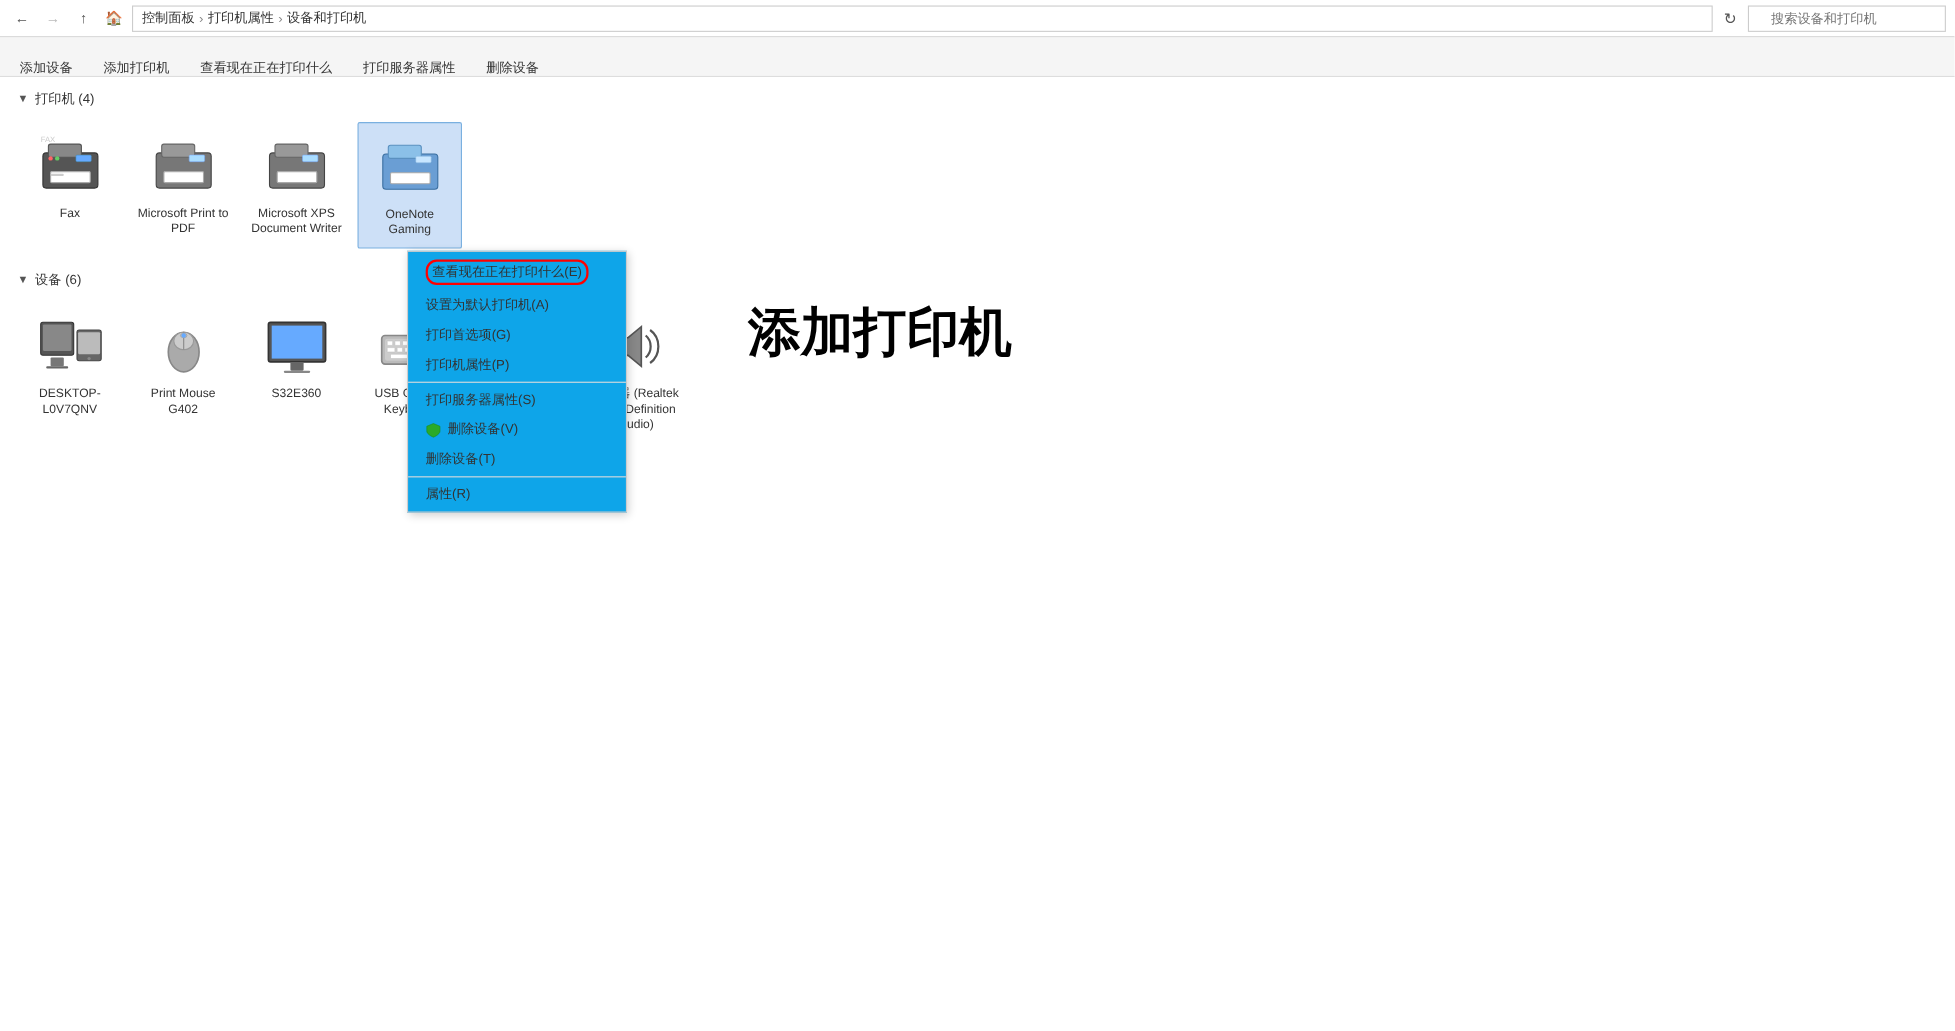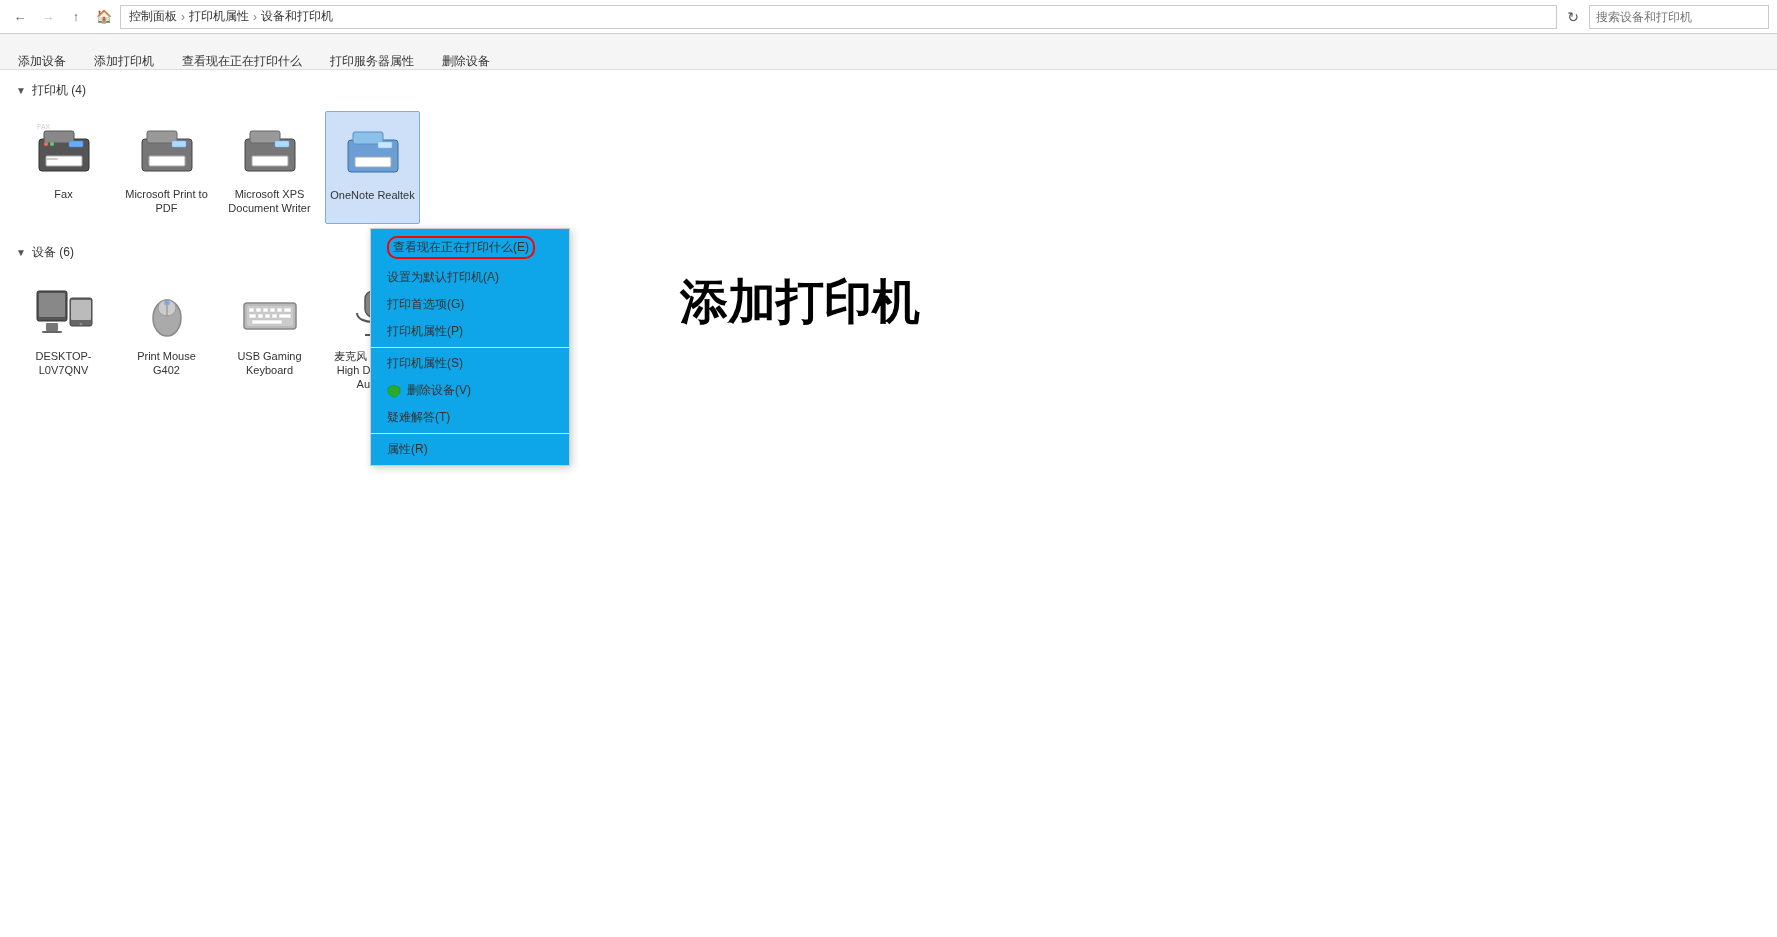--- a/index.html
+++ b/index.html
@@ -49,21 +49,21 @@
     .address-crumb {
       display: inline-flex;
       align-items: center;
       gap: 2px;
     }
     .crumb-sep { color: #888; margin: 0 2px; }
     .search-box {
       width: 180px;
       height: 24px;
       border: 1px solid #ccc;
-      padding: 0 6px;
+      padding: 0 20px;
       font-size: 12px;
     }
     .refresh-btn {
       width: 24px;
       height: 24px;
       border: none;
       background: transparent;
       cursor: pointer;
       font-size: 14px;
       color: #555;
@@ -284,53 +284,53 @@
 
     <div class="device-item selected">
       <div class="device-icon">
         <svg class="printer-svg" viewBox="0 0 60 60" fill="none" xmlns="http://www.w3.org/2000/svg">
           <rect x="5" y="18" width="50" height="32" rx="3" fill="#6a9ed4" stroke="#3a6ea0" stroke-width="1"></rect>
           <rect x="10" y="10" width="30" height="12" rx="2" fill="#8bc0e8" stroke="#5a90c0" stroke-width="1"></rect>
           <rect x="12" y="35" width="36" height="10" rx="1" fill="#fff" stroke="#aaa" stroke-width="1"></rect>
           <rect x="35" y="20" width="14" height="6" rx="1" fill="#c8e6ff" stroke="#8ab8e0" stroke-width="0.5"></rect>
         </svg>
       </div>
-      <div class="device-label">OneNote Realtek</div>
+      <div class="device-label">OneNote Gaming</div>
     </div>
 
   </div>
 
   <div class="context-menu">
 
     <div class="context-menu-item has-highlight-ring">
       <span class="highlight-ring">查看现在正在打印什么(E)</span>
     </div>
     <div class="context-menu-item">
       <span>设置为默认打印机(A)</span>
     </div>
     <div class="context-menu-item">
       <span>打印首选项(G)</span>
     </div>
     <div class="context-menu-item">
       <span>打印机属性(P)</span>
     </div>
     <hr class="context-menu-separator">
     <div class="context-menu-item">
-      <span>打印机属性(S)</span>
+      <span>打印服务器属性(S)</span>
     </div>
     <div class="context-menu-item">
       <span class="shield-icon">
         <svg width="14" height="14" viewBox="0 0 14 14">
           <path d="M7 1 L13 3.5 L13 8 C13 11 7 13.5 7 13.5 C7 13.5 1 11 1 8 L1 3.5 Z" fill="#2aaa2a" stroke="#1a8a1a" stroke-width="0.5"></path>
         </svg>
       </span>
       <span>删除设备(V)</span>
     </div>
     <div class="context-menu-item">
-      <span>疑难解答(T)</span>
+      <span>删除设备(T)</span>
     </div>
     <hr class="context-menu-separator">
     <div class="context-menu-item">
       <span>属性(R)</span>
     </div>
   </div>
 
   <div class="section-header" style="margin-top: 16px;">
     <span class="arrow">▼</span>
     <span>设备 (6)</span>
@@ -358,20 +358,31 @@
           <ellipse cx="30" cy="35" rx="14" ry="18" fill="#aaa" stroke="#888" stroke-width="1.5"></ellipse>
           <ellipse cx="30" cy="25" rx="9" ry="8" fill="#ccc" stroke="#999" stroke-width="1"></ellipse>
           <line x1="30" y1="17" x2="30" y2="33" stroke="#888" stroke-width="1"></line>
           <ellipse cx="30" cy="20" rx="3" ry="2" fill="#bbb" stroke="#999" stroke-width="0.5"></ellipse>
           <circle cx="30" cy="20" r="2" fill="#66aaff"></circle>
         </svg>
       </div>
       <div class="device-label">Print Mouse G402</div>
     </div>
 
+    <div class="device-item">
+      <div class="device-icon">
+        <svg class="monitor-svg" viewBox="0 0 60 60" fill="none" xmlns="http://www.w3.org/2000/svg">
+          <rect x="4" y="8" width="52" height="36" rx="2" fill="#555" stroke="#333" stroke-width="1.5"></rect>
+          <rect x="7" y="11" width="46" height="30" fill="#6af"></rect>
+          <rect x="24" y="44" width="12" height="8" rx="1" fill="#666"></rect>
+          <rect x="18" y="52" width="24" height="2" rx="1" fill="#888"></rect>
+        </svg>
+      </div>
+      <div class="device-label">S32E360</div>
+    </div>
 
     <div class="device-item">
       <div class="device-icon">
         <svg class="keyboard-svg" viewBox="0 0 60 60" fill="none" xmlns="http://www.w3.org/2000/svg">
           <rect x="4" y="20" width="52" height="26" rx="3" fill="#bbb" stroke="#888" stroke-width="1.5"></rect>
           <rect x="7" y="23" width="46" height="20" rx="2" fill="#ccc"></rect>
 
           <rect x="9" y="25" width="5" height="4" rx="0.5" fill="#fff" stroke="#bbb" stroke-width="0.5"></rect>
           <rect x="16" y="25" width="5" height="4" rx="0.5" fill="#fff" stroke="#bbb" stroke-width="0.5"></rect>
           <rect x="23" y="25" width="5" height="4" rx="0.5" fill="#fff" stroke="#bbb" stroke-width="0.5"></rect>

